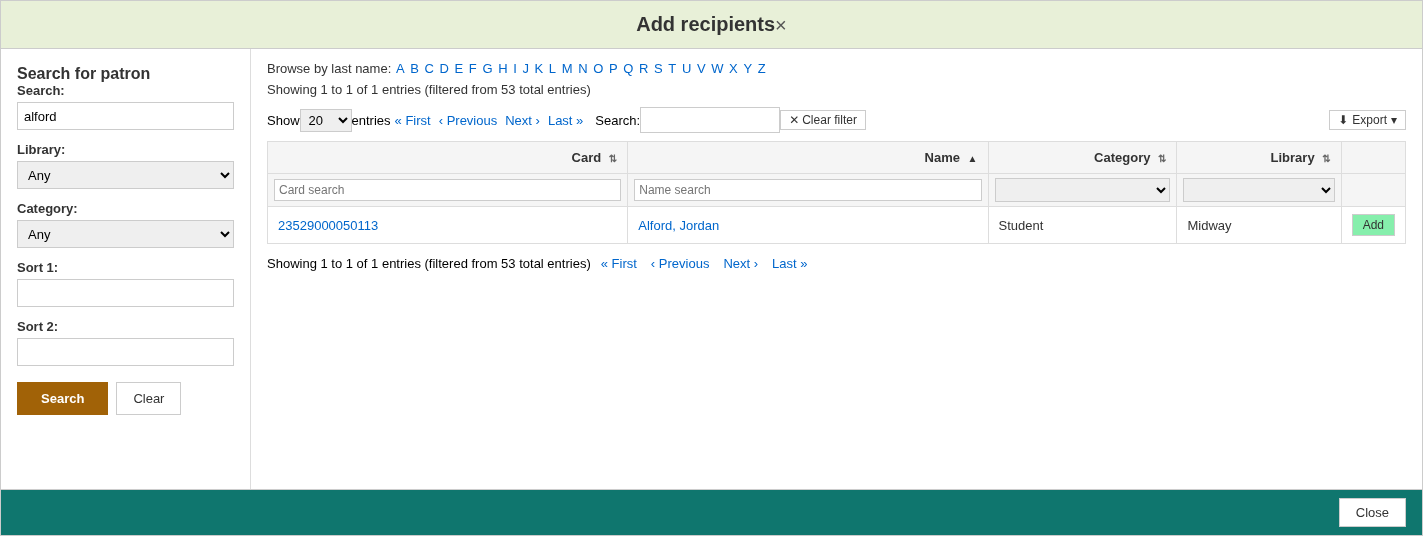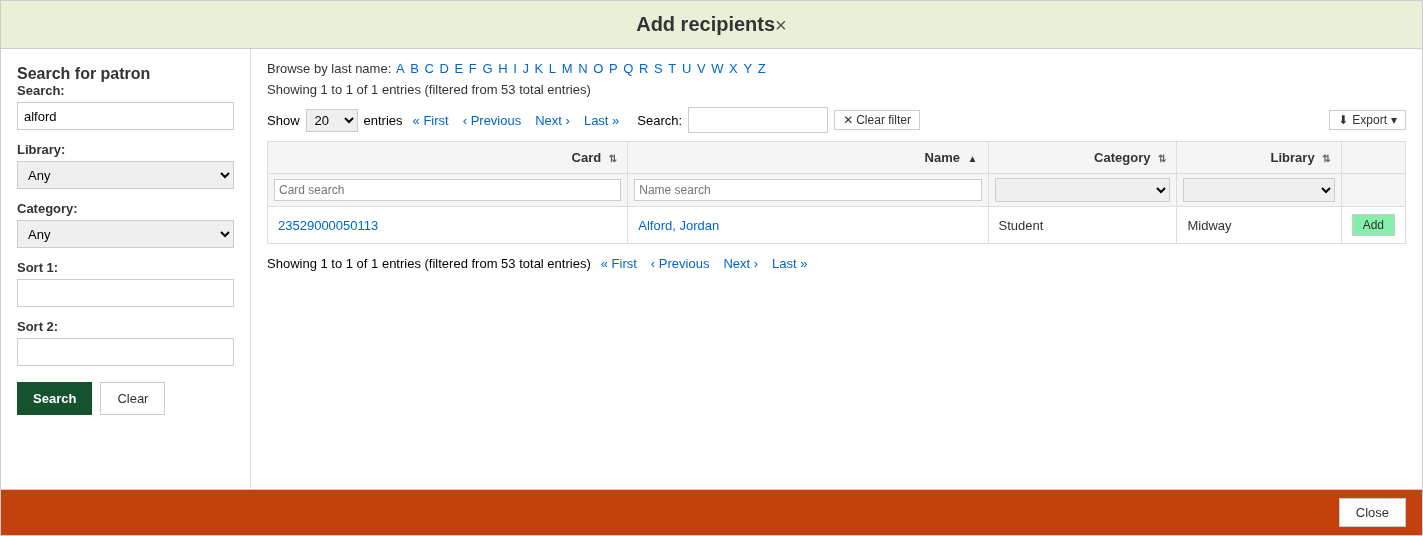--- a/index.html
+++ b/index.html
@@ -87,24 +87,24 @@
       height: 28px;
     }
 
     .btn-row {
       display: flex;
       gap: 8px;
       margin-top: 16px;
     }
 
     .btn-search {
-      background: #14532d;
+      background: #a16207;
       color: #fff;
       border: none;
-      padding: 8px 16px;
+      padding: 8px 24px;
       cursor: pointer;
       font-size: 13px;
       font-weight: bold;
     }
 
     .btn-clear {
       background: #fff;
       color: #333;
       border: 1px solid #ccc;
       padding: 8px 16px;
@@ -133,21 +133,20 @@
 
     .showing-info {
       font-size: 13px;
       color: #333;
       margin-bottom: 10px;
     }
 
     .datatable-controls {
       display: flex;
       align-items: center;
-      gap: 6px;
       margin-bottom: 8px;
       flex-wrap: wrap;
     }
 
     .datatable-controls label {
       font-size: 13px;
     }
 
     .datatable-controls select {
       padding: 2px 4px;
@@ -280,21 +279,21 @@
 
     .bottom-pager {
       margin-top: 10px;
       display: flex;
       align-items: center;
       gap: 6px;
       font-size: 13px;
     }
 
     .modal-footer {
-      background: #c2410c;
+      background: #0f766e;
       padding: 8px 16px;
       display: flex;
       justify-content: flex-end;
       border-top: 1px solid #ccc;
     }
 
     .btn-close-modal {
       background: #fff;
       border: 1px solid #ccc;
       padding: 6px 16px;

